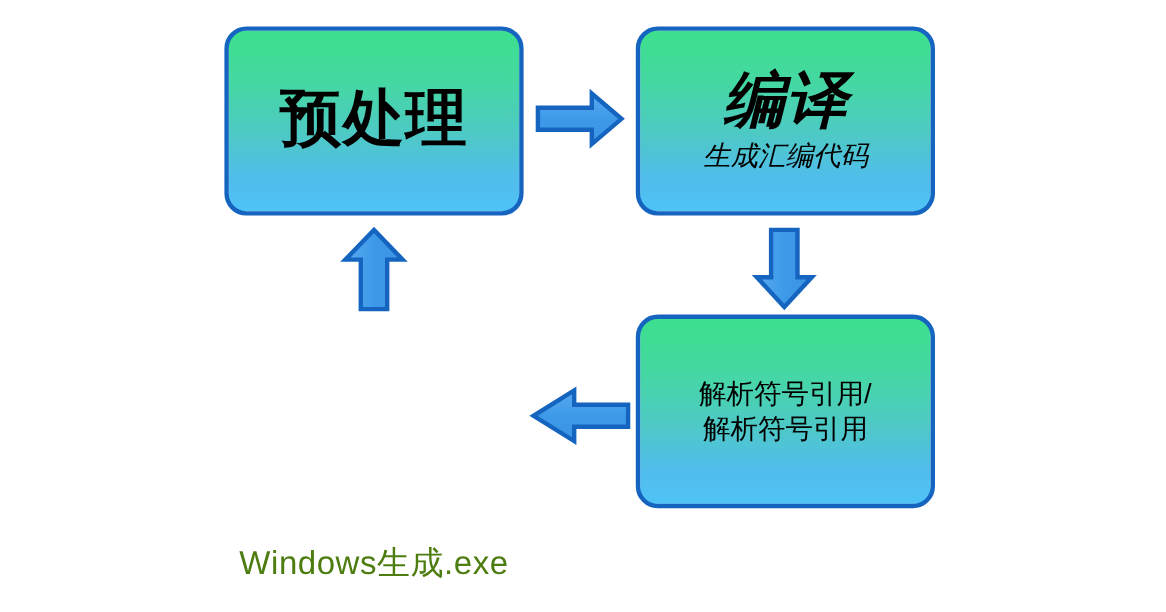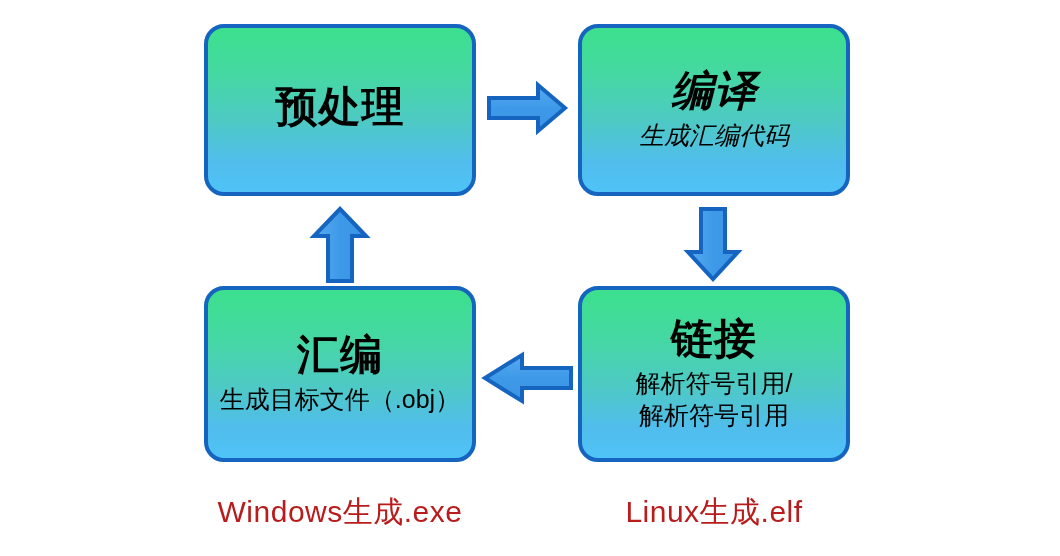--- a/index.html
+++ b/index.html
@@ -34,21 +34,21 @@
     flex-direction: column;
     align-items: center;
     justify-content: center;
     text-align: center;
     overflow: hidden;
   }
 
   .stage-title {
     color: #000000;
     font-weight: bold;
-    font-size: 42px;
+    font-size: 56px;
     line-height: 1.05;
     letter-spacing: 1px;
     margin-bottom: 6px;
   }
 
   .stage-subtitle {
     color: #000000;
     font-weight: normal;
     font-size: 25px;
     line-height: 1.28;
@@ -69,21 +69,21 @@
     overflow: visible;
   }
   #arrow-right { left: 486px; top: 82px;  width: 82px;  height: 52px; }
   #arrow-down  { left: 682px; top: 206px; width: 62px;  height: 76px; }
   #arrow-left  { left: 482px; top: 352px; width: 92px;  height: 52px; }
   #arrow-up    { left: 306px; top: 206px; width: 68px;  height: 78px; }
 
   
   .caption {
     position: absolute;
-    color: #b91c1c;
+    color: #4d7c0f;
     font-size: 30px;
     font-weight: normal;
     letter-spacing: 0.5px;
     white-space: nowrap;
     text-align: center;
   }
   #caption-windows { left: 204px; top: 492px; width: 272px; }
   #caption-linux   { left: 578px; top: 492px; width: 272px; }
 </style>
 </head>
@@ -93,27 +93,22 @@
 
   <div class="stage-box" id="box-preprocess">
     <div class="stage-title">预处理</div>
   </div>
 
   <div class="stage-box" id="box-compile">
     <div class="stage-title">编译</div>
     <div class="stage-subtitle">生成汇编代码</div>
   </div>
 
-  <div class="stage-box" id="box-assemble">
-    <div class="stage-title">汇编</div>
-    <div class="stage-subtitle">生成目标文件（.obj）</div>
-  </div>
 
   <div class="stage-box" id="box-link">
-    <div class="stage-title">链接</div>
     <div class="stage-subtitle">解析符号引用/
 解析符号引用</div>
   </div>
 
   <svg class="arrow" id="arrow-right" viewBox="0 0 82 52">
     <defs>
       <linearGradient id="gradR" x1="0" y1="0" x2="0" y2="1">
         <stop offset="0%" stop-color="#5aa9f0"></stop>
         <stop offset="50%" stop-color="#3d9ae8"></stop>
         <stop offset="100%" stop-color="#3d93e4"></stop>
@@ -150,15 +145,14 @@
         <stop offset="0%" stop-color="#5aa9f0"></stop>
         <stop offset="50%" stop-color="#3d9ae8"></stop>
         <stop offset="100%" stop-color="#3d93e4"></stop>
       </linearGradient>
     </defs>
     <polygon points="22,75 46,75 46,30 60,30 34,3 8,30 22,30" fill="url(#gradU)" stroke="#1565c0" stroke-width="4" stroke-linejoin="miter"></polygon>
   </svg>
 
   <div class="caption" id="caption-windows">Windows生成.exe</div>
 
-  <div class="caption" id="caption-linux">Linux生成.elf</div>
 
 </div>
 
 </body></html>

